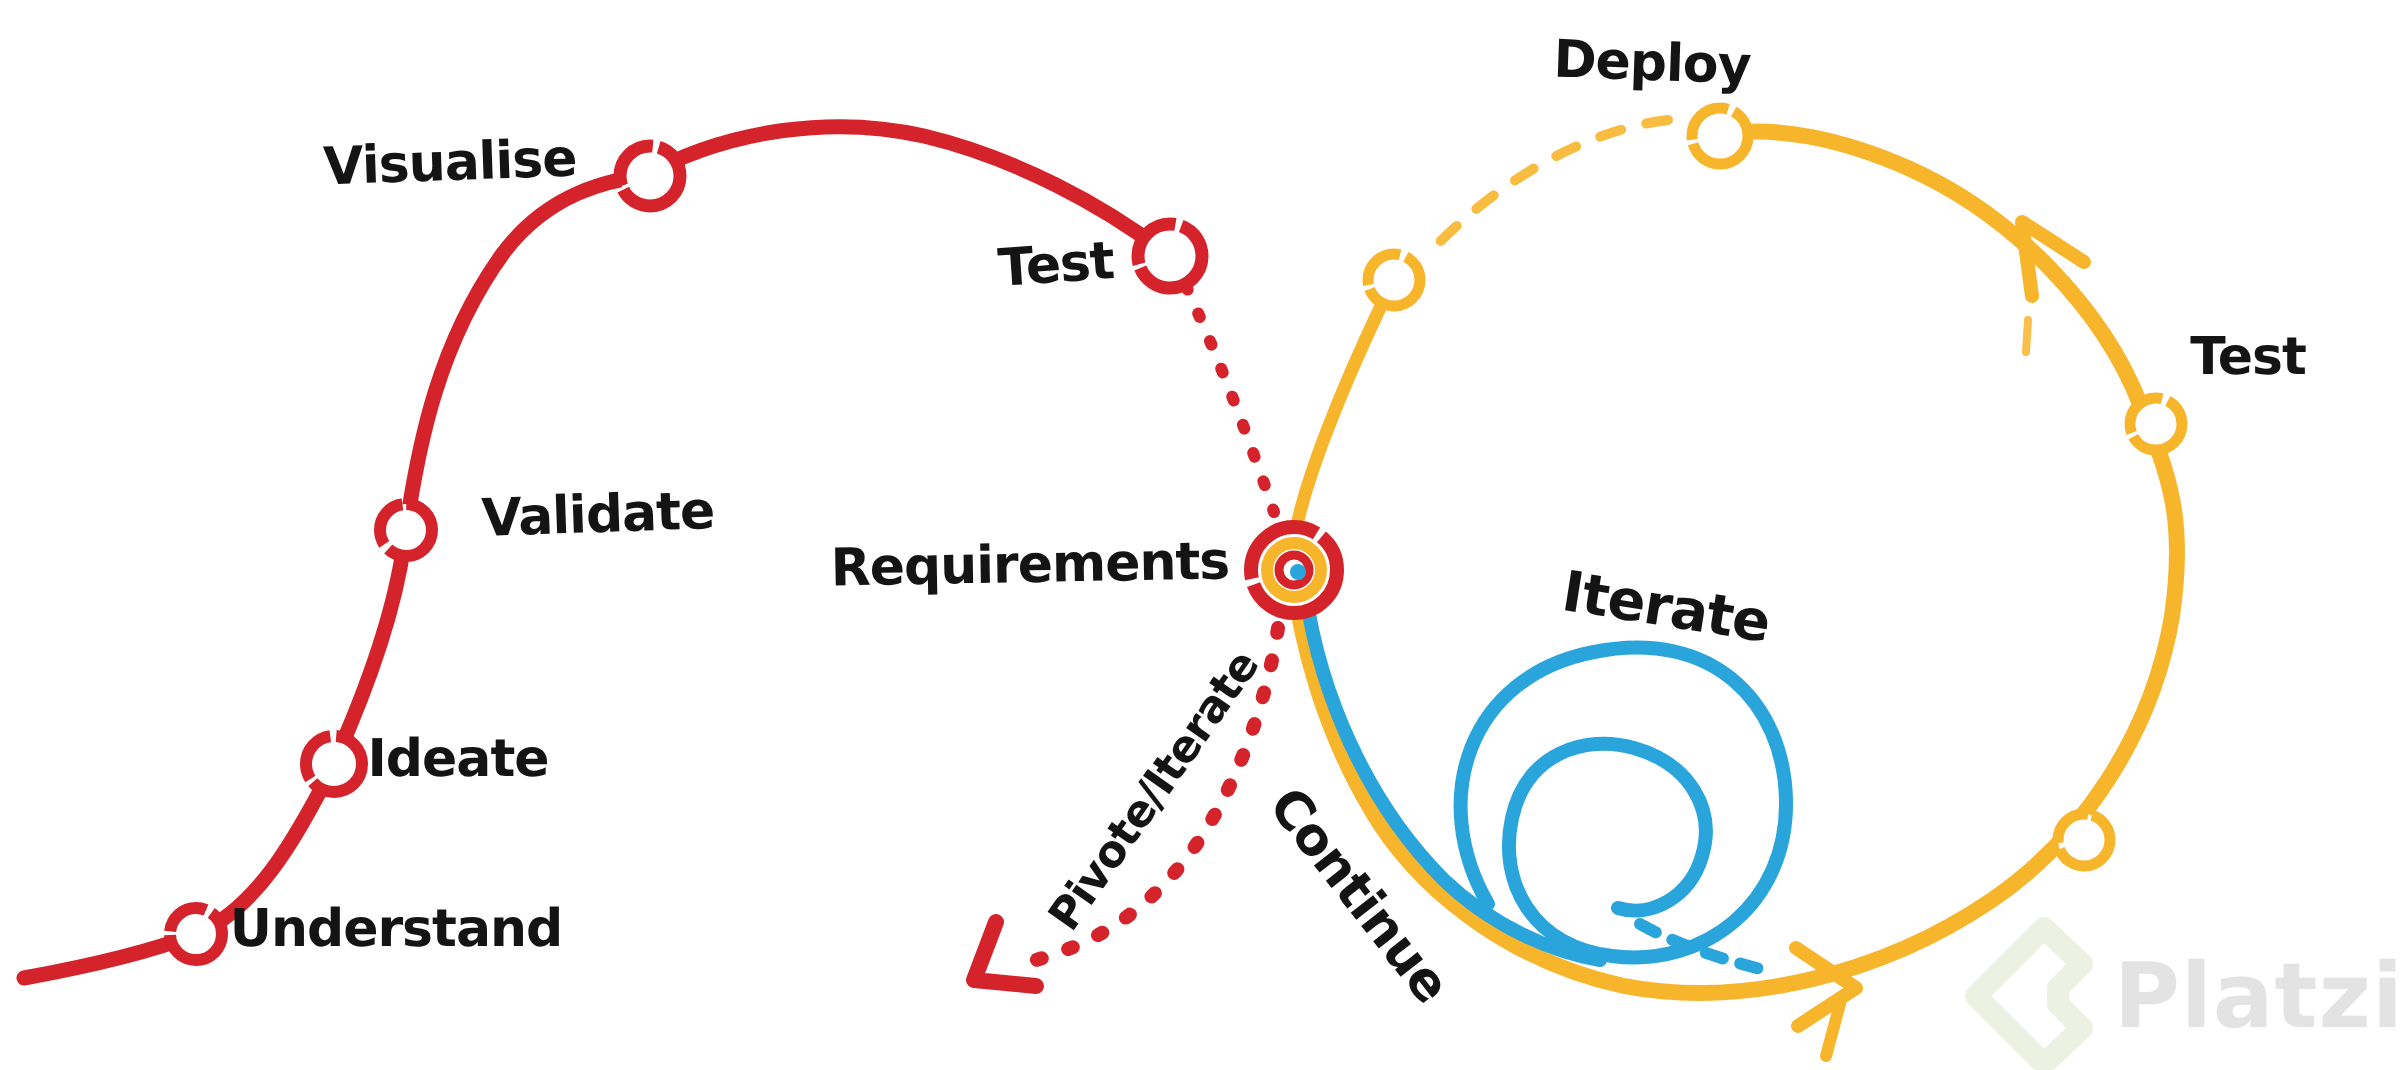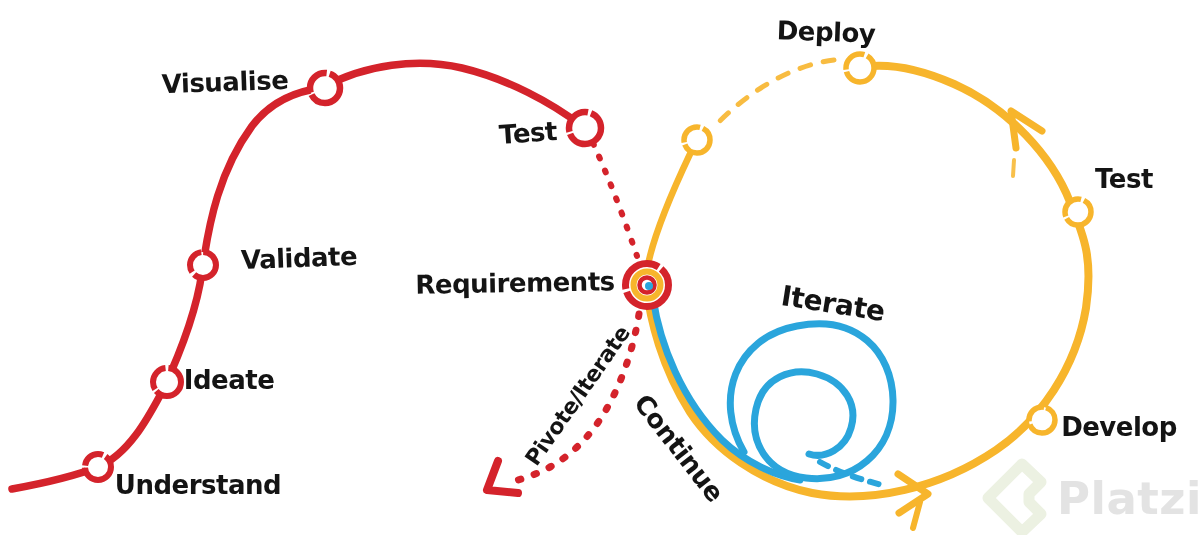--- a/index.html
+++ b/index.html
@@ -6,21 +6,21 @@
   .stage{
     position:relative;width:1200px;height:535px;background:#ffffff;overflow:hidden;
     font-family:"DejaVu Sans","Liberation Sans",sans-serif;
   }
   .stage svg{position:absolute;left:0;top:0;}
   .lbl{
     position:absolute;transform:translate(-50%,-50%);
     color:#141414;font-weight:700;font-size:26px;line-height:1;
     white-space:nowrap;letter-spacing:-0.5px;user-select:none;
   }
-  .lbl-understand{left:198px;top:485px;text-align:center;}
+  .lbl-understand{left:198px;top:465px;text-align:center;}
   .lbl-ideate{left:211px;top:380px;margin-left:18px;}
   .lbl-validate{left:299px;top:258px;transform:translate(-50%,-50%) rotate(-2deg);}
   .lbl-visualise{left:225px;top:82px;transform:translate(-50%,-50%) rotate(-2deg);}
   .lbl-test-left{left:528px;top:133px;transform:translate(-50%,-50%) rotate(-4deg);}
   .lbl-requirements{left:515px;top:283px;transform:translate(-50%,-50%) rotate(-1deg);}
   .lbl-measure{left:760px;top:140px;}
   .lbl-deploy{left:826px;top:32px;transform:translate(-50%,-50%) rotate(2deg);}
   .lbl-test-right{left:1124px;top:179px;}
   .lbl-develop{left:1119px;top:427px;}
   .lbl-iterate{left:833px;top:304px;font-size:28px;transform:translate(-50%,-50%) rotate(9deg);}
@@ -98,19 +98,18 @@
   </svg>
 
   <div class="lbl lbl-understand">Understand</div>
   <div class="lbl lbl-ideate">Ideate</div>
   <div class="lbl lbl-validate">Validate</div>
   <div class="lbl lbl-visualise">Visualise</div>
   <div class="lbl lbl-test-left">Test</div>
   <div class="lbl lbl-requirements">Requirements</div>
   <div class="lbl lbl-deploy">Deploy</div>
   <div class="lbl lbl-test-right">Test</div>
-  <div class="lbl lbl-develop">Develop</div>
   <div class="lbl lbl-iterate">Iterate</div>
   <div class="lbl lbl-continue">Continue</div>
   <div class="lbl lbl-pivot">Pivote/Iterate</div>
   <div class="lbl lbl-watermark">Platzi</div>
 
 </div>
 
 </body></html>

